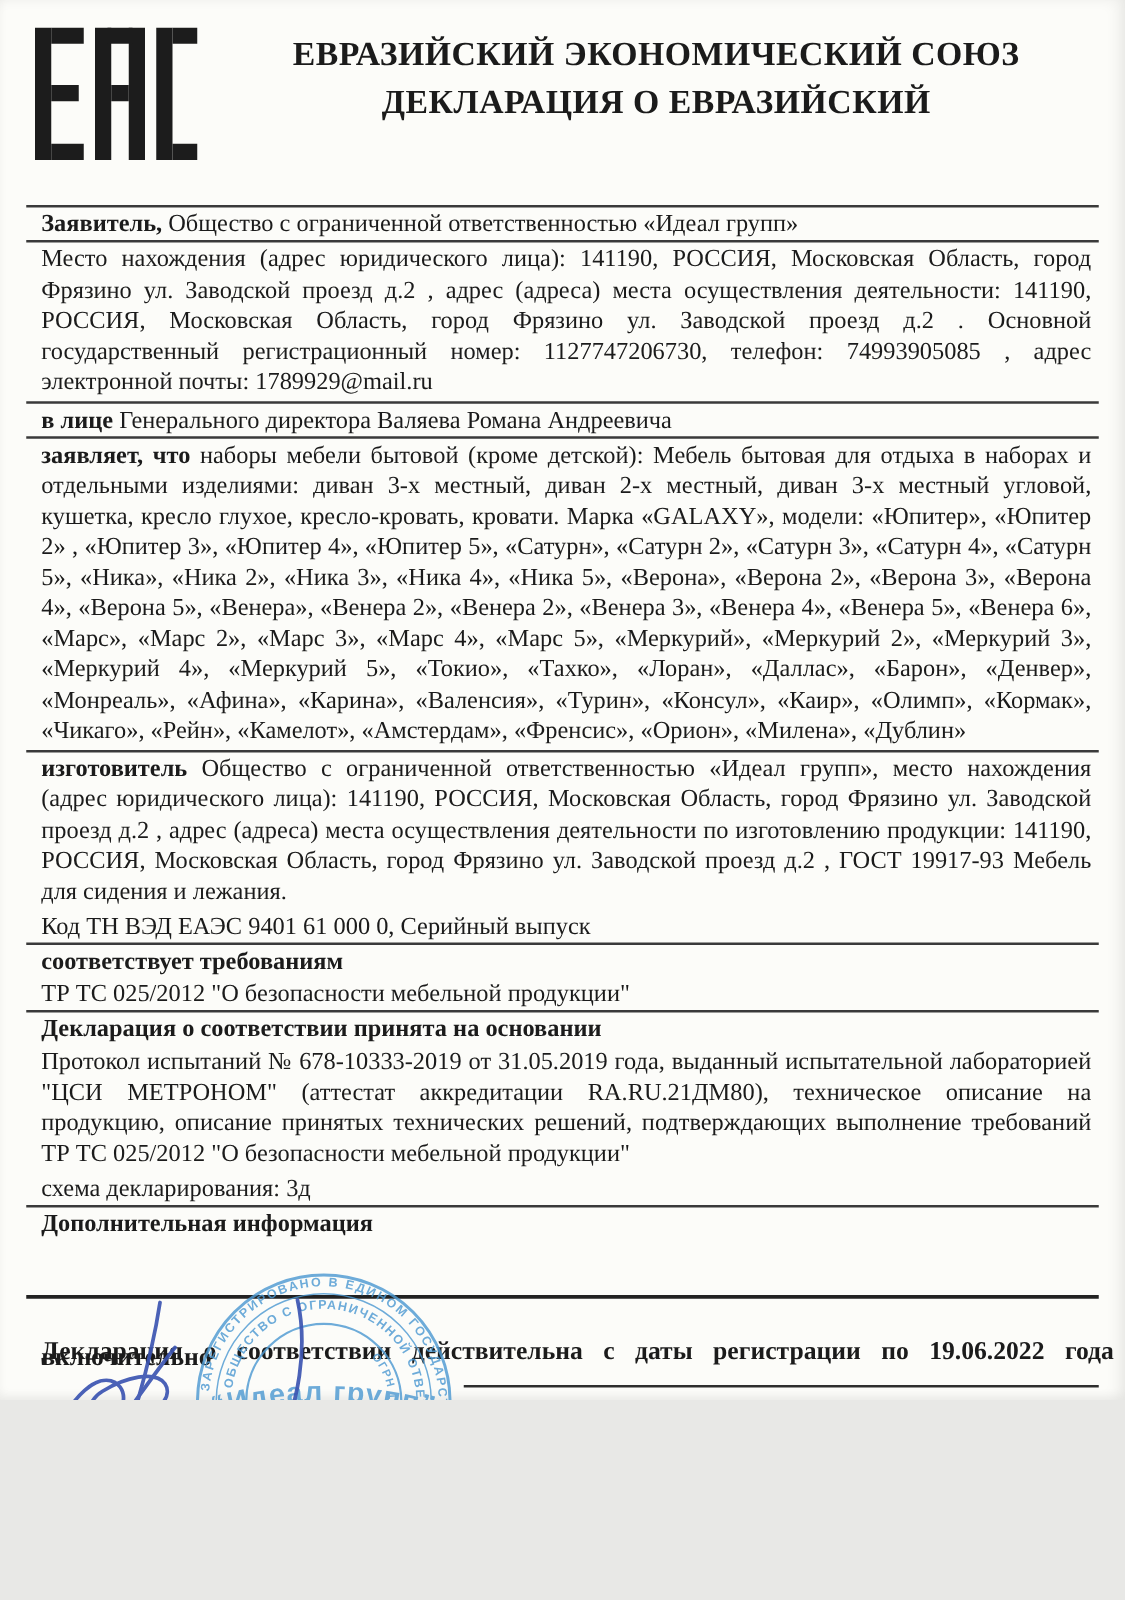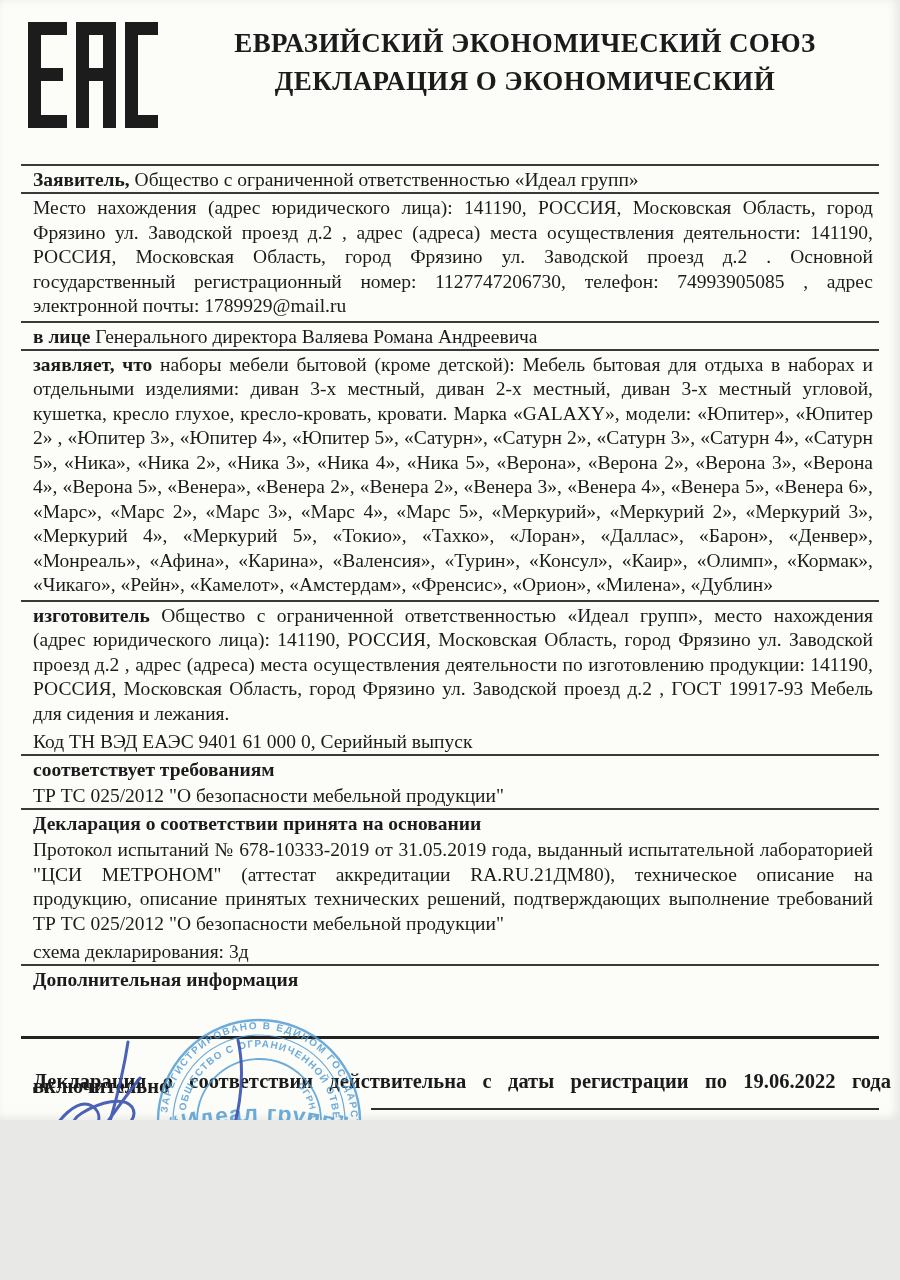--- a/index.html
+++ b/index.html
@@ -59,21 +59,21 @@
       <rect x="97" y="0" width="13" height="106"></rect>
       <rect x="110" y="0" width="20" height="13"></rect>
       <rect x="110" y="93" width="20" height="13"></rect>
     </g>
   </svg>
 
   <div class="content">
 
     <div class="titles">
       <div>ЕВРАЗИЙСКИЙ ЭКОНОМИЧЕСКИЙ СОЮЗ</div>
-      <div>ДЕКЛАРАЦИЯ О ЭКОНОМИЧЕСКИЙ</div>
+      <div>ДЕКЛАРАЦИЯ О ЕВРАЗИЙСКИЙ</div>
     </div>
     <div class="title-gap"></div>
 
     <div class="rule"></div>
     <div class="line1"><span class="b">Заявитель,</span> <span>Общество с ограниченной ответственностью «Идеал групп»</span></div>
     <div class="rule"></div>
 
     <div class="txt">Место нахождения (адрес юридического лица): 141190, РОССИЯ, Московская Область, город Фрязино ул. Заводской проезд д.2 , адрес (адреса) места осуществления деятельности: 141190, РОССИЯ, Московская Область, город Фрязино ул. Заводской проезд д.2 . Основной государственный регистрационный номер: 1127747206730, телефон: 74993905085 , адрес электронной почты: 1789929@mail.ru</div>
     <div class="rule"></div>
 

